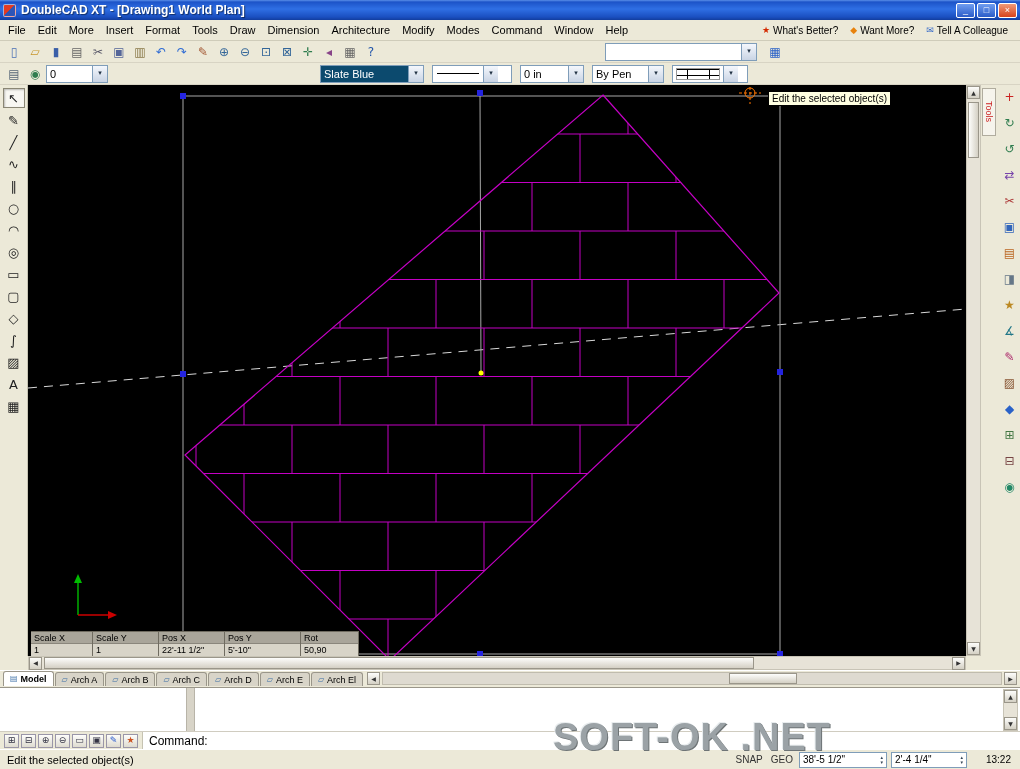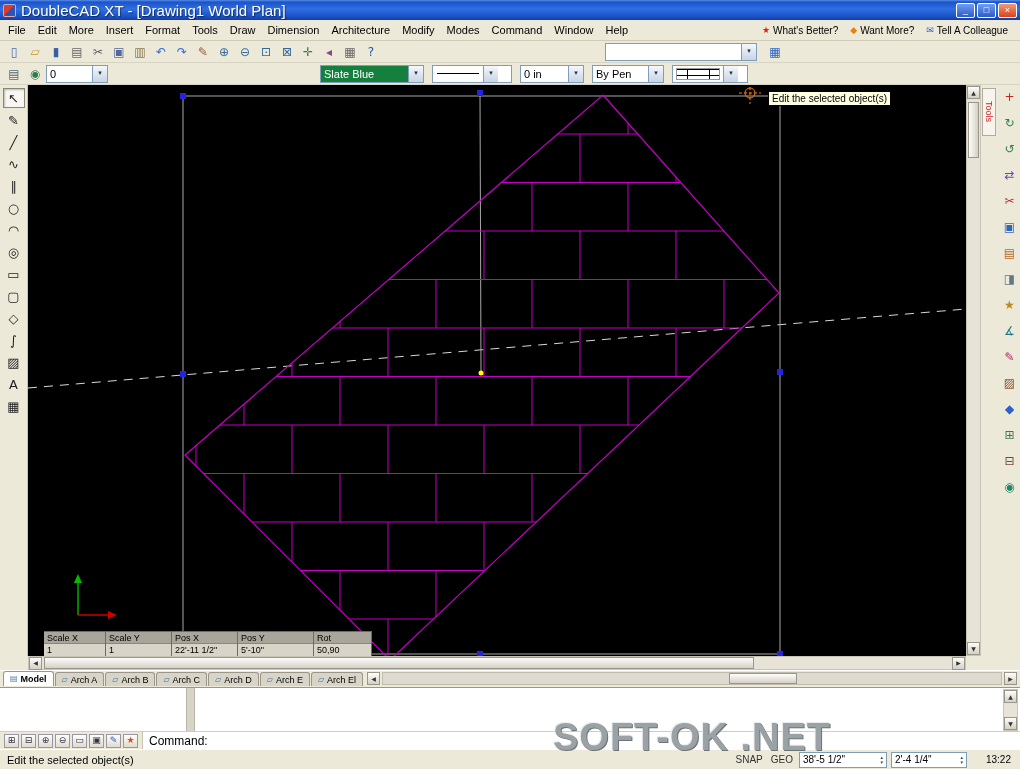--- a/index.html
+++ b/index.html
@@ -6,21 +6,21 @@
 html,body{width:1020px;height:769px;overflow:hidden}
 body{font-family:"Liberation Sans",sans-serif;font-size:11px;color:#000;background:#ece9d8}
 #app{position:relative;width:1020px;height:769px;overflow:hidden;background:#ece9d8}
 .glyph{font-family:"DejaVu Sans",sans-serif;line-height:1}
 
 
 #titlebar{position:absolute;left:0;top:0;width:1020px;height:20px;display:flex;align-items:center;padding:0 3px;
   background:linear-gradient(180deg,#5a8ee8 0%,#1c53c8 10%,#2f6fe4 45%,#1a4fc0 85%,#123d9e 100%);color:#fff}
 .app-icon{width:13px;height:13px;margin-right:5px;border-radius:2px;border:1px solid rgba(255,255,255,.55);
   background:linear-gradient(135deg,#e23b24 0 50%,#2d55b8 50% 100%)}
-#titlebar .title{font-weight:normal;font-size:15px;flex:1;text-shadow:1px 1px 1px rgba(0,0,0,.5);white-space:nowrap}
+#titlebar .title{font-weight:bold;font-size:12px;flex:1;text-shadow:1px 1px 1px rgba(0,0,0,.5);white-space:nowrap}
 .winbtn{width:19px;height:15px;margin-left:2px;border:1px solid #fff;border-radius:2px;display:flex;align-items:center;
   justify-content:center;font-size:9px;color:#fff;background:linear-gradient(#6f9df0,#2b5cc8)}
 .winbtn.close{background:linear-gradient(#f09a78,#d8431c)}
 
 
 #menubar{position:absolute;left:0;top:20px;width:1020px;height:21px;background:#ece9d8;border-bottom:1px solid #cfccba;
   display:flex;align-items:center;padding:0 2px}
 .menu-items{display:flex;align-items:center;height:100%}
 .menu-item{padding:2px 6px;font-size:11px;white-space:nowrap;cursor:default}
 .menu-links{margin-left:auto;display:flex;align-items:center;gap:12px;padding-right:10px}
@@ -31,42 +31,42 @@
 .toolbar{position:absolute;left:0;width:1020px;height:22px;background:#ece9d8;border-bottom:1px solid #d8d4c4;
   display:flex;align-items:center;padding:0 4px;gap:1px}
 #toolbar1{top:41px}
 #toolbar2{top:63px}
 .tb-btn{width:20px;height:19px;display:flex;align-items:center;justify-content:center;border:1px solid transparent;border-radius:2px}
 .tb-btn .glyph{font-size:12px}
 .combo{height:18px;background:#fff;border:1px solid #7f9db9;display:flex;align-items:center}
 .combo .val{flex:1;padding:0 3px;font-size:11px;white-space:nowrap;overflow:hidden}
 .combo .arrow{width:15px;align-self:stretch;border-left:1px solid #7f9db9;
   background:linear-gradient(#f4f7fc,#c9d4e4);display:flex;align-items:center;justify-content:center;font-size:7px;color:#234}
-.combo.colorsel .val{background:#15803d;color:#fff;height:100%;display:flex;align-items:center}
+.combo.colorsel .val{background:#0c4a6e;color:#fff;height:100%;display:flex;align-items:center}
 .line-swatch{width:42px;border-top:1px solid #000;margin:0 4px}
 .brick-swatch{width:44px;height:12px;margin:0 3px;background:
   repeating-linear-gradient(180deg,#000 0 1px,transparent 1px 6px),
   repeating-linear-gradient(90deg,transparent 0 10px,#000 10px 11px,transparent 11px 22px);
   background-color:#fff;border:1px solid #999}
 .spacer1{width:222px}.gap6{width:6px}
 
 
 #left-tools{position:absolute;left:0;top:85px;width:28px;height:571px;background:#ece9d8;border-right:1px solid #c6c3b2;
   display:flex;flex-direction:column;align-items:center;padding-top:3px;gap:2px}
 .pal-btn{width:22px;height:20px;display:flex;align-items:center;justify-content:center;border:1px solid transparent}
 #left-tools div.pal-btn:first-of-type{border:1px solid #8a8674;background:#f8f7f2;box-shadow:inset 1px 1px 2px rgba(0,0,0,.25)}
 .pal-btn .glyph{font-size:13px;color:#222}
 
 #canvas{position:absolute;left:28px;top:85px;width:938px;height:571px;background:#000;overflow:hidden}
 #canvas svg{position:absolute;left:0;top:0;display:block}
 
 .canvas-tooltip{position:absolute;left:740px;top:6px;background:#ffffe1;border:1px solid #000;font-size:10px;
   line-height:13px;padding:0 3px;white-space:nowrap;z-index:6}
 
-.inspector{position:absolute;left:16px;bottom:0;display:flex;z-index:5;border-top:1px solid #6f6b60}
+.inspector{position:absolute;left:3px;bottom:0;display:flex;z-index:5;border-top:1px solid #6f6b60}
 .insp-cell{display:flex;flex-direction:column;border-right:1px solid #6f6b60}
 .insp-label{background:#a9a59a;font-size:9px;height:12px;line-height:12px;padding:0 3px;border-bottom:1px solid #8a867c;white-space:nowrap}
 .insp-value{background:#d8d4c8;font-size:9px;height:12px;line-height:12px;padding:0 3px;white-space:nowrap}
 
 #vscroll{position:absolute;left:966px;top:85px;width:15px;height:571px;background:#e7e3d7;border:1px solid #c8c4b6;
   display:flex;flex-direction:column;align-items:center}
 .v-track{flex:1;width:100%;position:relative}
 .v-thumb{position:absolute;left:1px;right:1px;top:3px;height:56px;background:linear-gradient(90deg,#fdfdfb,#d4d0c4);border:1px solid #9a968a}
 .sbtn{width:13px;height:13px;background:linear-gradient(#fdfdfb,#d4d0c4);border:1px solid #9a968a;
   display:flex;align-items:center;justify-content:center;font-size:6px;color:#333;flex:none}

